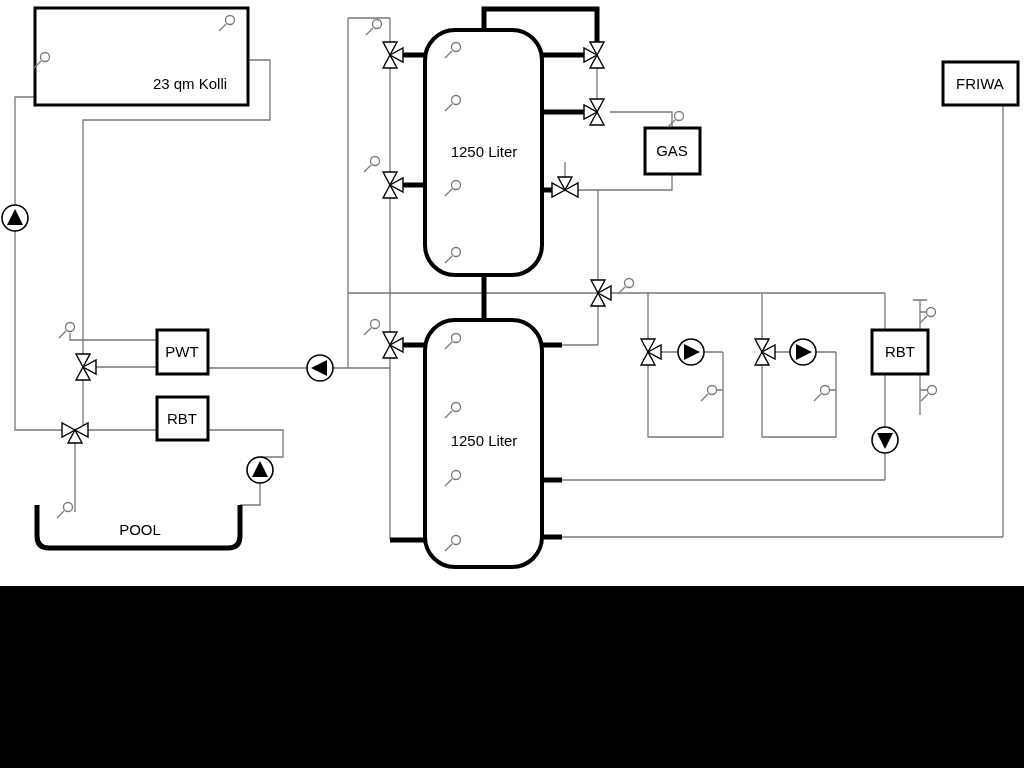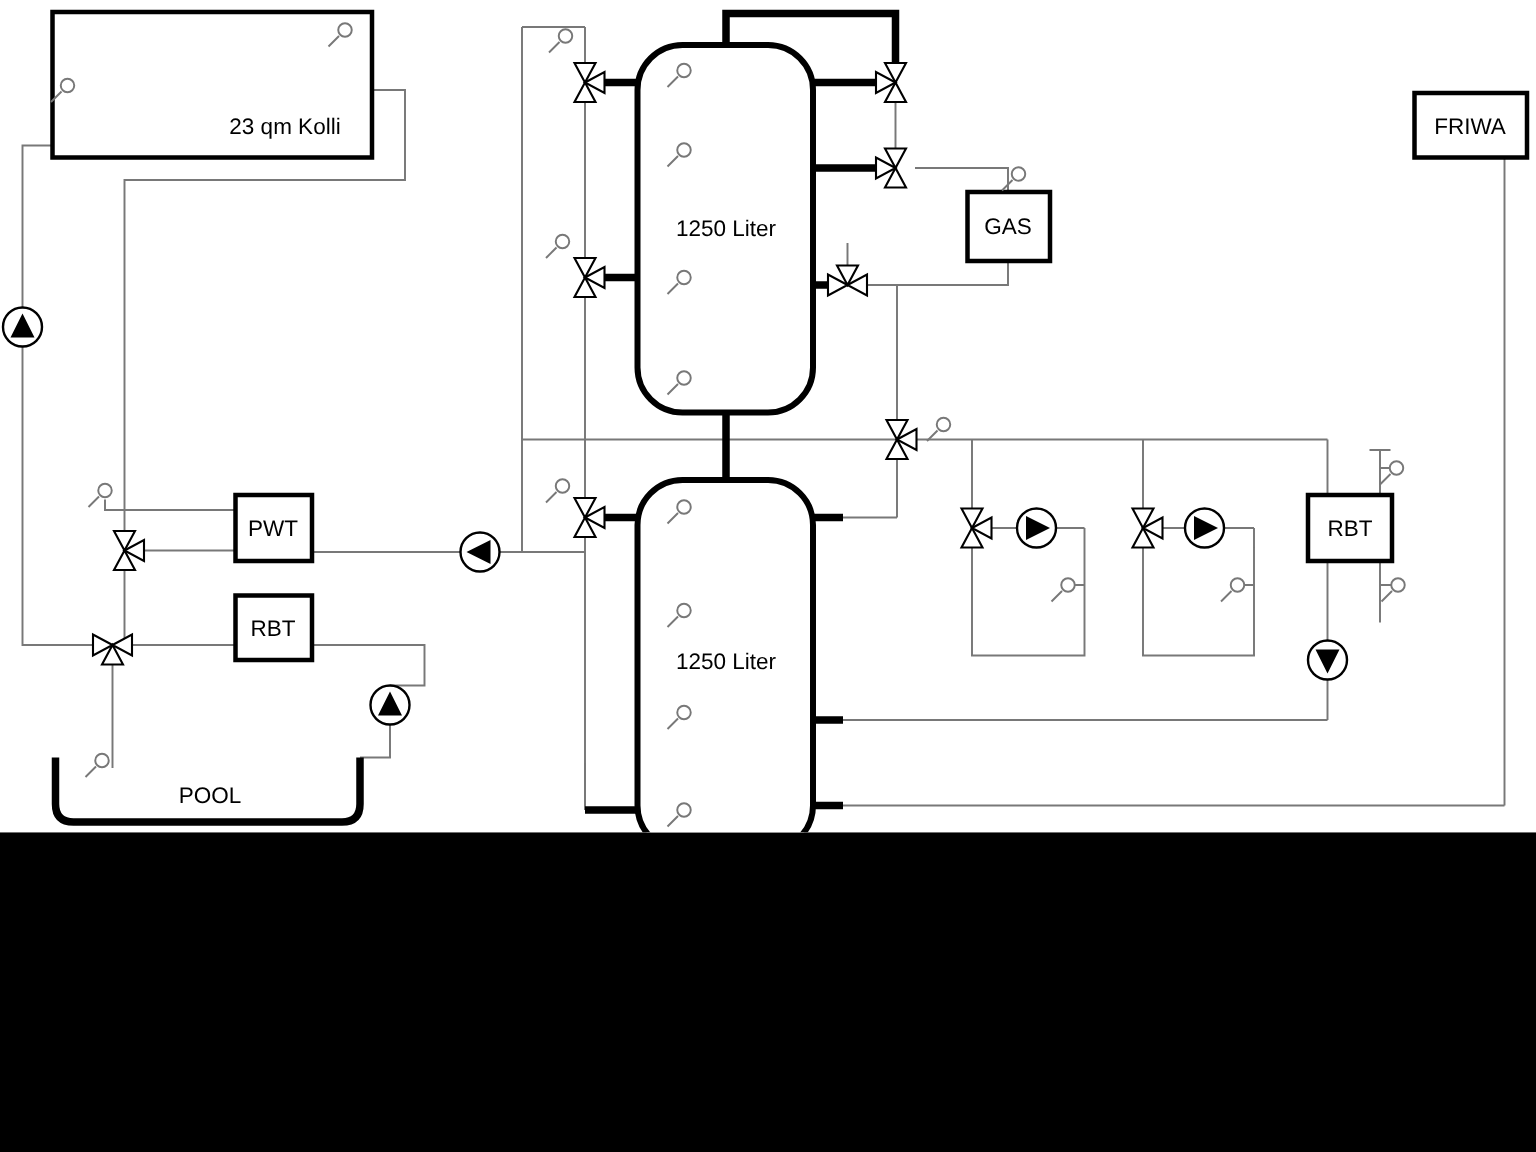--- a/index.html
+++ b/index.html
@@ -1,16 +1,16 @@
 <!DOCTYPE html>
 <html><head>
 <meta charset="utf-8">
 <style>
   html,body{margin:0;padding:0;background:#000;}
-  .stage{width:1024px;height:555px;background:#fff;position:relative;overflow:hidden;}
+  .stage{width:1024px;height:768px;background:#fff;position:relative;overflow:hidden;}
   svg{display:block;}
   .lbl{font-family:"Liberation Sans",sans-serif;font-size:15px;fill:#000;text-anchor:middle;}
   .thin{stroke:#787878;stroke-width:1.3;fill:none;}
   .thick{stroke:#000;stroke-width:5;fill:none;}
   .box{fill:#fff;stroke:#000;stroke-width:3;}
   .tank{fill:#fff;stroke:#000;stroke-width:4;}
   .pool{fill:none;stroke:#000;stroke-width:5;}
 </style>
 </head>
 <body>

